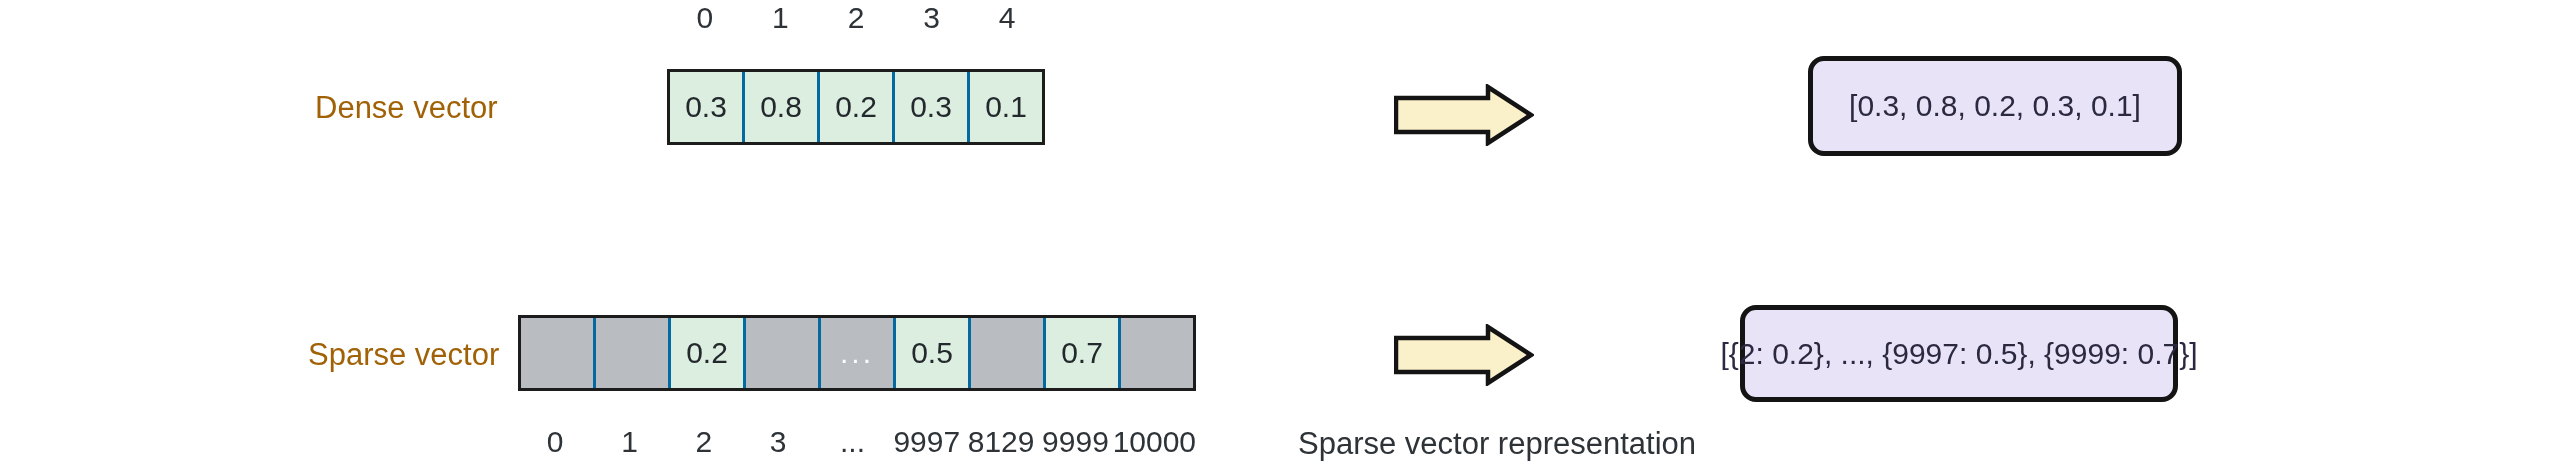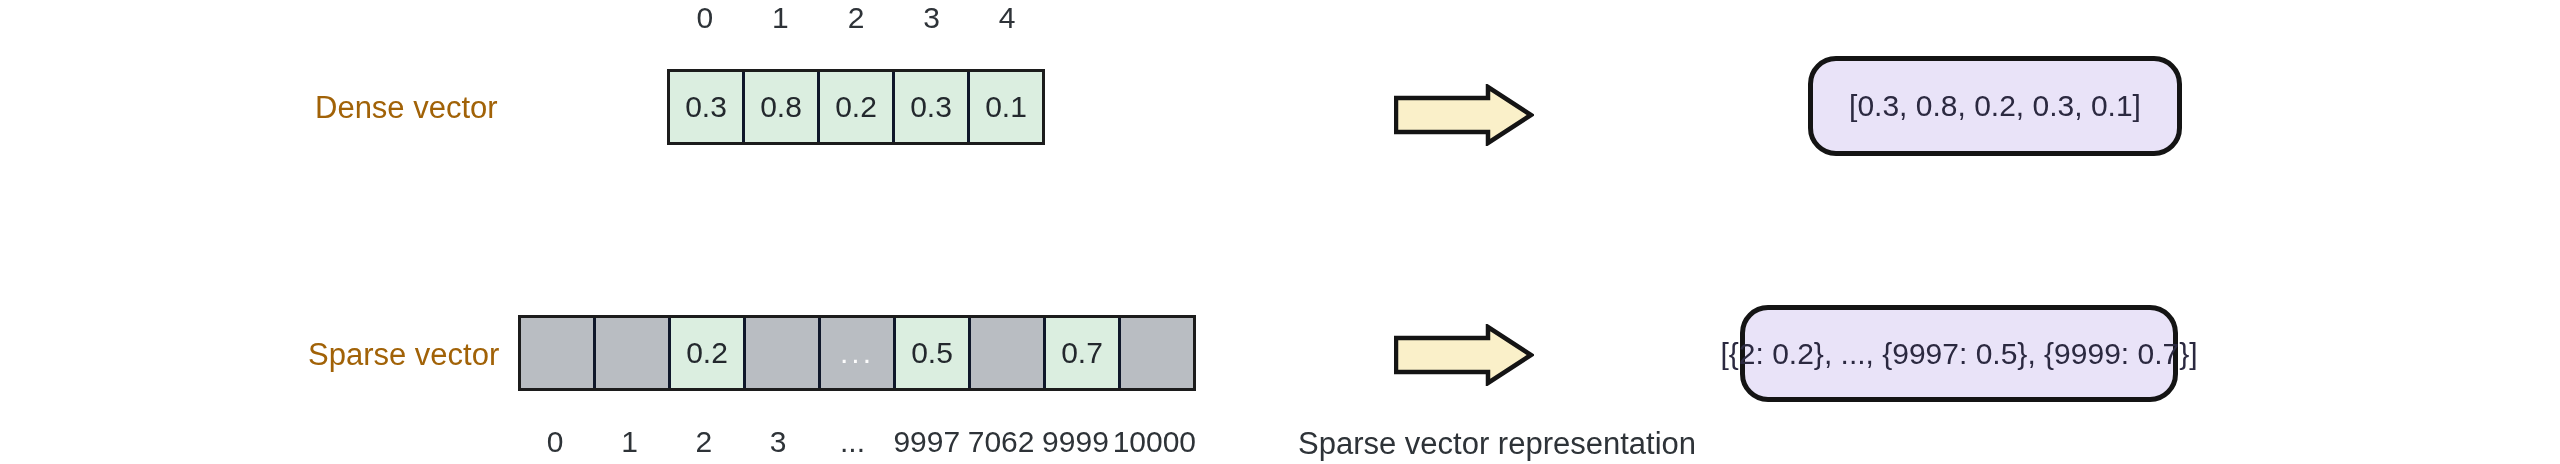--- a/index.html
+++ b/index.html
@@ -40,39 +40,39 @@
     position:absolute;
     display:flex;
     box-sizing:border-box;
     border:3px solid #1c1c1c;
   }
   .cell{
     flex:1;
     display:flex;
     align-items:center;
     justify-content:center;
-    border-left:3px solid #0f172a;
+    border-left:3px solid #0369a1;
     font-size:30px;
     color:#23282d;
     box-sizing:border-box;
   }
   .cell:first-child{border-left:none;}
   .cell-green{background:#dbeee0;}
   .cell-gray{background:#b9bdc2;}
   .cell-gray-dots{background:#b9bdc2;color:#fdfdfd;letter-spacing:3px;}
   .arrow{
     position:absolute;
     width:140px;height:62px;
   }
   .rep-box{
     position:absolute;
     box-sizing:border-box;
     background:#e9e3f8;
     border:5px solid #141414;
-    border-radius:28px;
+    border-radius:16px;
     display:flex;
     align-items:center;
     justify-content:center;
     font-size:30px;
     color:#2b2940;
     white-space:nowrap;
   }
   
   #dense-indices{left:667px;top:0px;width:378px;height:36px;}
   #dense-label{left:315px;top:92px;}
@@ -133,21 +133,21 @@
       <div class="cell cell-gray"></div>
     </div>
 
   <div class="indices" id="sparse-indices">
       <div class="index">0</div>
       <div class="index">1</div>
       <div class="index">2</div>
       <div class="index">3</div>
       <div class="index">...</div>
       <div class="index">9997</div>
-      <div class="index">7062</div>
+      <div class="index">8129</div>
       <div class="index">9999</div>
       <div class="index">10000</div>
     </div>
 
   <svg class="arrow" id="sparse-arrow" viewBox="0 0 140 62">
     <polygon points="2,14 94,14 94,3 137,31 94,59 94,48 2,48" fill="#faf0c9" stroke="#141414" stroke-width="4.5" stroke-linejoin="miter"></polygon>
   </svg>
 
   <div class="rep-box" id="sparse-rep-box">
     <span>[{2: 0.2}, ..., {9997: 0.5}, {9999: 0.7}]</span>

